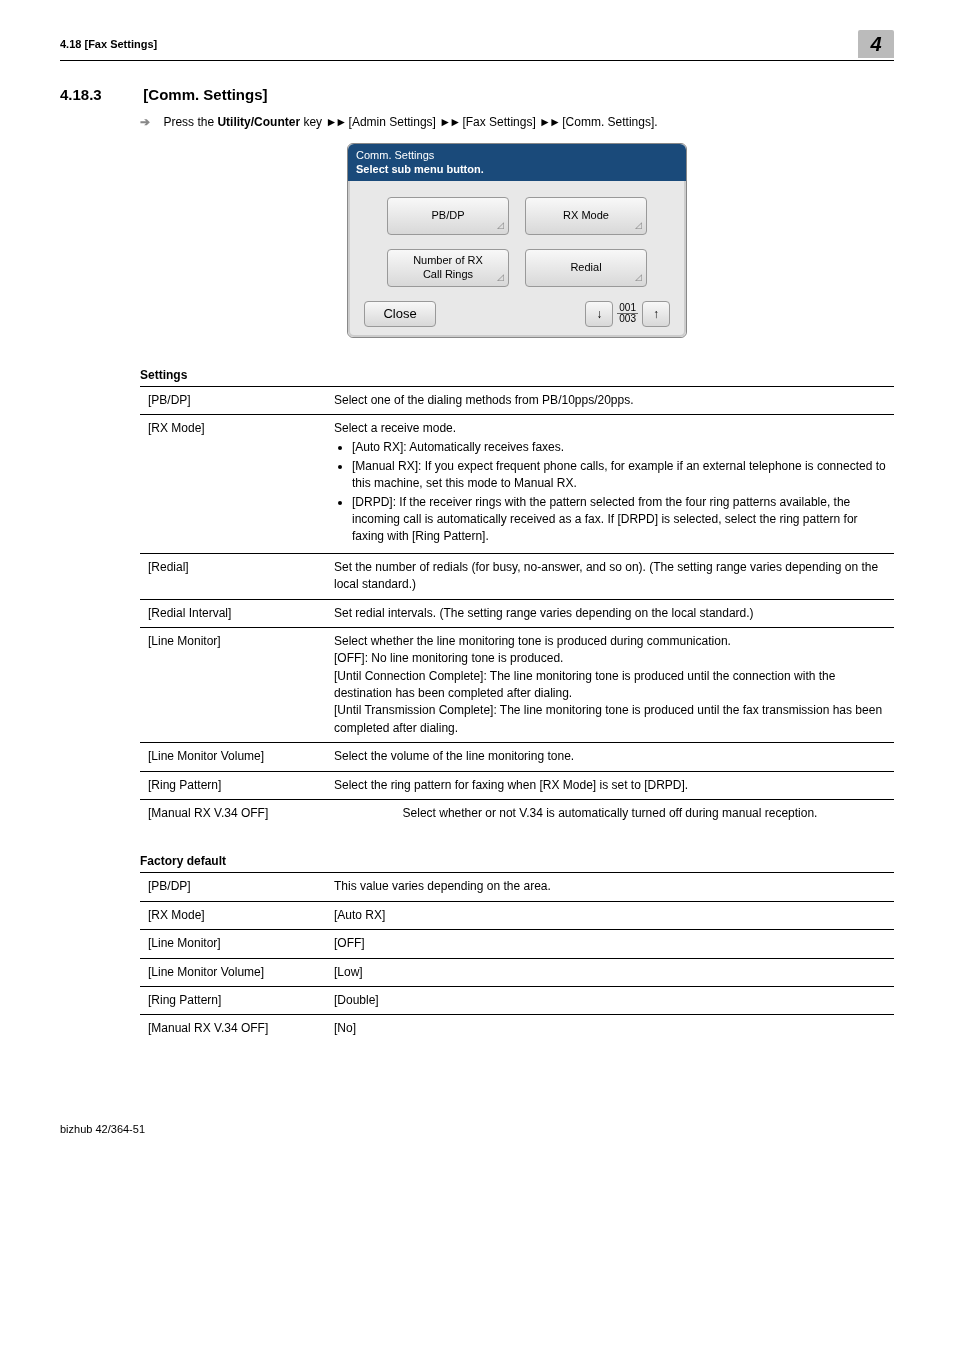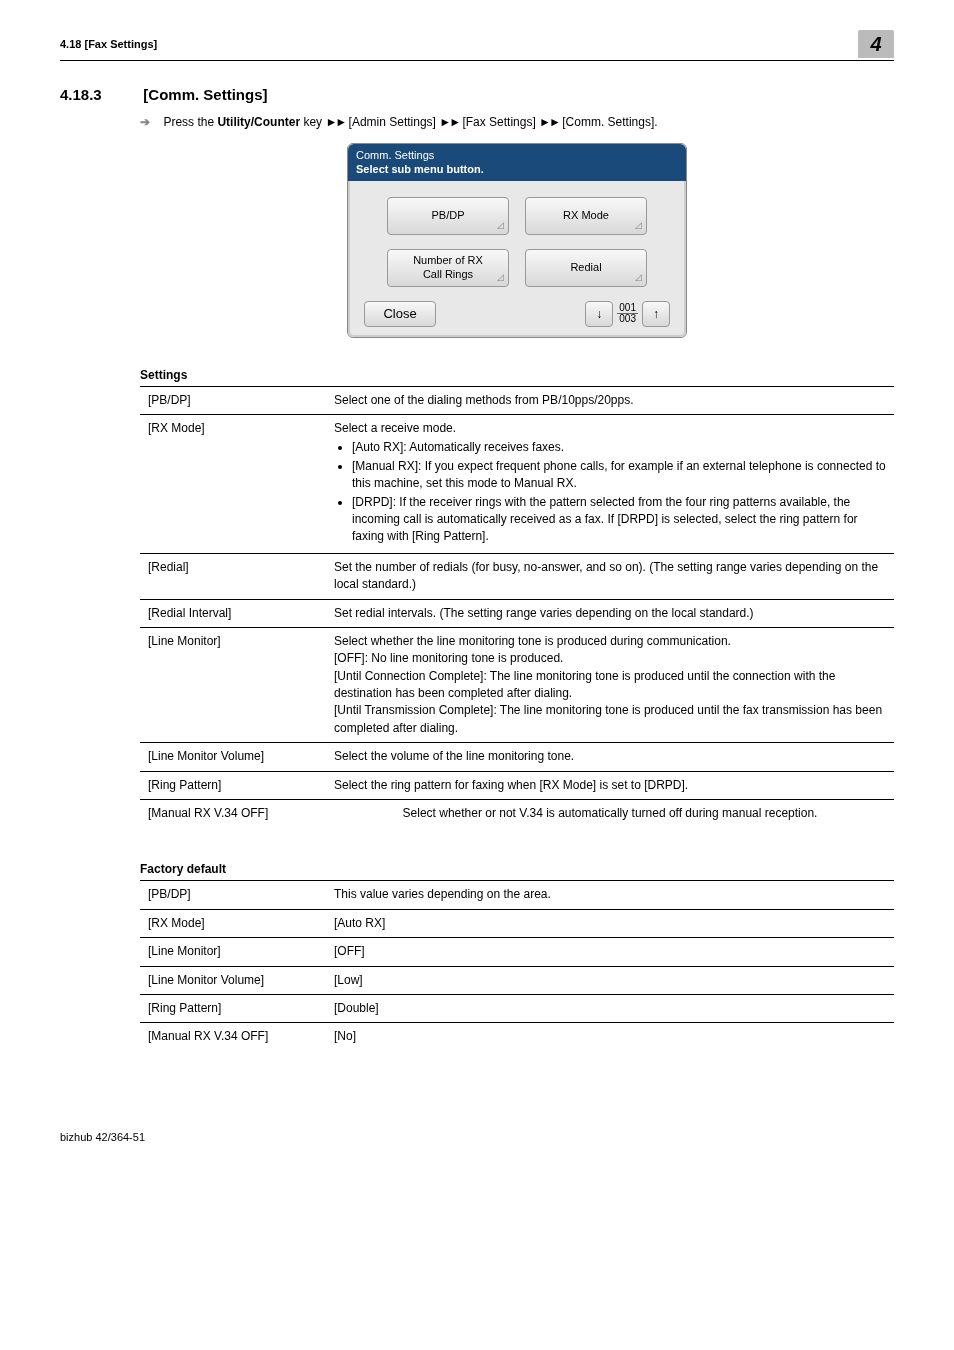--- a/index.html
+++ b/index.html
@@ -139,21 +139,21 @@
           <td class="c1">[Ring Pattern]</td>
           <td style="white-space: pre-line;">Select the ring pattern for faxing when [RX Mode] is set to [DRPD].</td>
         </tr>
         <tr>
           <td class="c1">[Manual RX V.34 OFF]</td>
           <td style="white-space: pre-line; text-align: center;">Select whether or not V.34 is automatically turned off during manual reception.</td>
         </tr>
       </tbody>
     </table>
 
-  <div class="tbl-title" style="margin-top:35px">Factory default</div>
+  <div class="tbl-title" style="margin-top:27px">Factory default</div>
   <table>
       <tbody id="defaults-body">
         <tr>
           <td class="c1">[PB/DP]</td>
           <td>This value varies depending on the area.</td>
         </tr>
         <tr>
           <td class="c1">[RX Mode]</td>
           <td>[Auto RX]</td>
         </tr>

